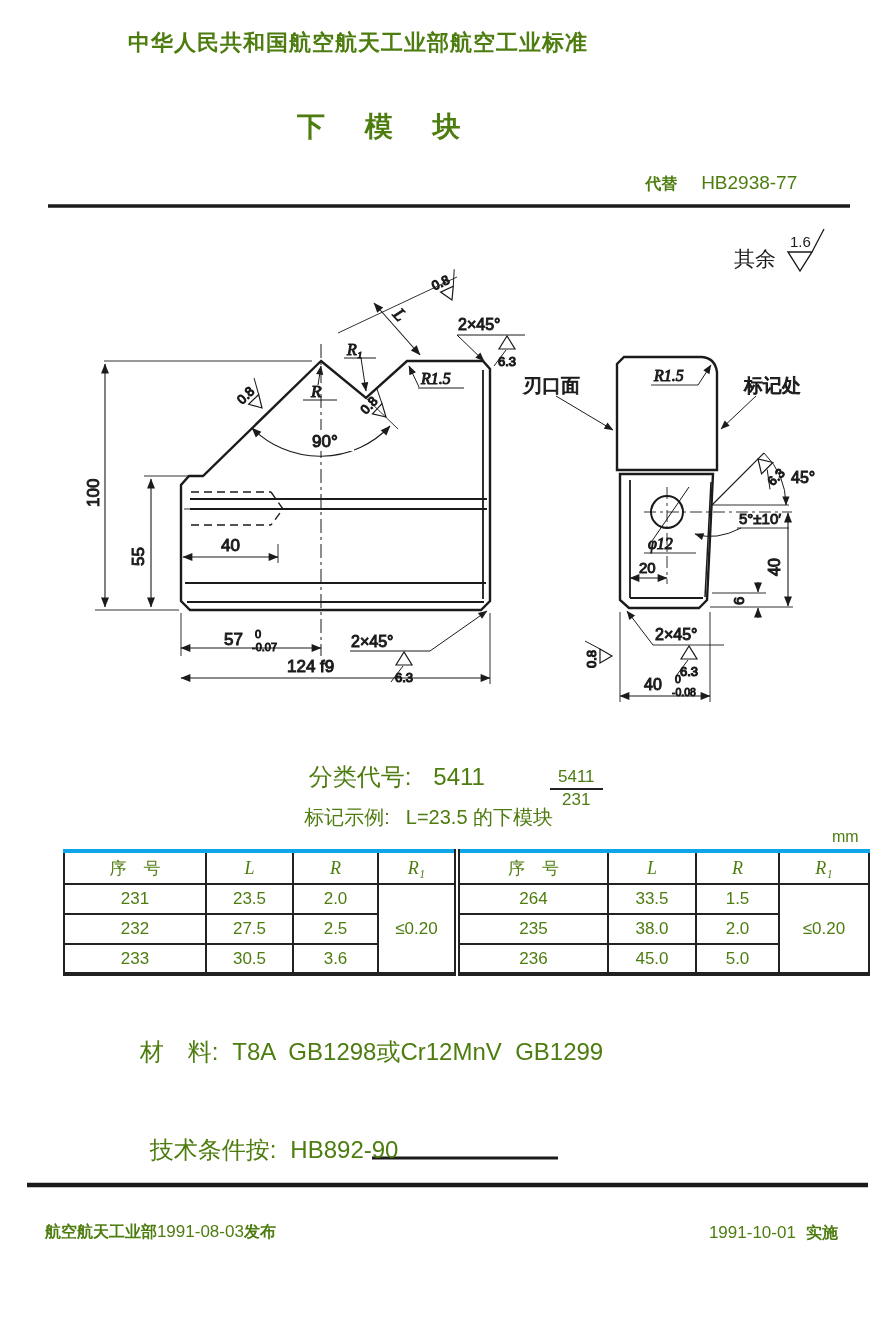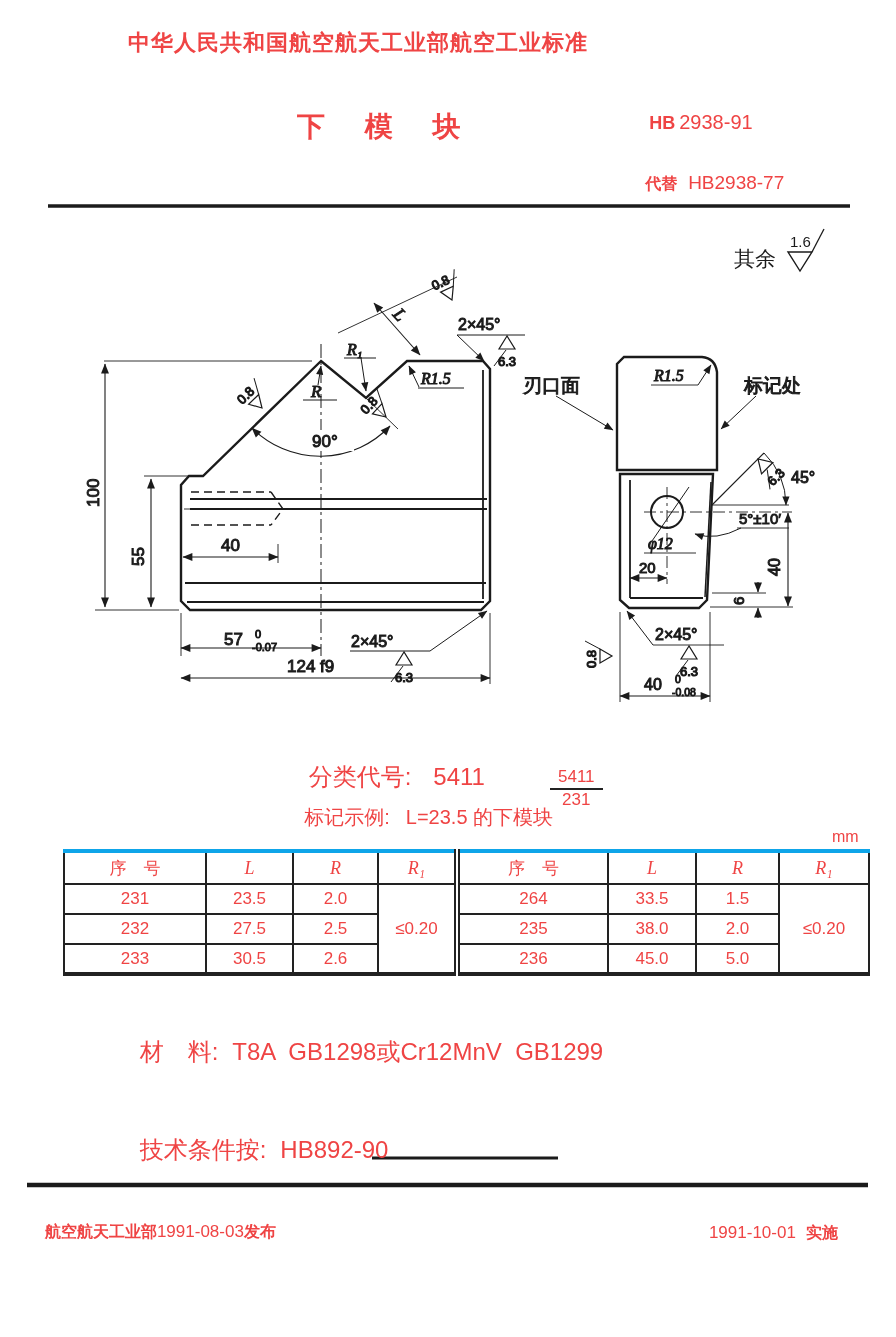--- a/index.html
+++ b/index.html
@@ -1,65 +1,62 @@
 <!DOCTYPE html>
 <html><head>
 <meta charset="utf-8">
 <style>
   html,body{margin:0;padding:0;background:#e8e8e8;}
   .page{position:relative;width:896px;height:1337px;background:#ffffff;overflow:hidden;
-        font-family:"Liberation Sans",sans-serif;color:#ef4444;}
+        font-family:"Liberation Sans",sans-serif;color:#4d7c0f;}
   .abs{position:absolute;white-space:pre;}
   svg text{fill:#1b1b1b;font-family:"Liberation Sans",sans-serif;}
   svg .it{font-family:"Liberation Serif",serif;font-style:italic;}
   
   .hdr-org{left:128px;top:28px;font-size:22px;font-weight:bold;letter-spacing:1px;}
   .doc-title{left:297px;top:108px;font-size:28px;font-weight:bold;letter-spacing:16px;}
   .code{left:627px;top:88px;font-size:20px;}
   .code .pf{font-weight:bold;font-size:18px;margin-right:4px;}
   .replaces{left:624px;top:150px;font-size:19px;}
-  .replaces .pf{font-weight:bold;font-size:16px;margin-right:11px;}
+  .replaces .pf{font-weight:bold;font-size:16px;margin-right:24px;}
   
   .cls{left:282px;top:733px;font-size:24px;}
   .cls .val{margin-left:22px;}
   .mark{left:282px;top:781px;font-size:20px;}
   .mark .val{margin-left:16px;}
   .frac{position:absolute;left:550px;top:768px;text-align:center;font-size:17px;line-height:1.1;}
   .frac .top{display:block;border-bottom:2px solid #222;padding:0 8px 1px;}
   .frac .bot{display:block;padding-top:1px;}
   .unit{left:832px;top:828px;font-size:16px;}
   
   table.params{position:absolute;left:63px;top:849px;width:805px;border-collapse:collapse;
         table-layout:fixed;border-top:4px solid #0ea5e9;border-bottom:4px solid #222;}
   table.params th,table.params td{border:2px solid #222;text-align:center;padding:0;font-size:17px;font-weight:normal;}
   table.params tr.h{height:33px;}
   table.params tr.d{height:30px;}
   table.params .sym{font-family:"Liberation Serif",serif;font-style:italic;font-size:18px;}
   table.params .dv{border-left:6px double #222;}
   
   .note{font-size:24px;}
-  .n1{left:113px;top:1008px;} .n2{left:113px;top:1059px;} .n3{left:113px;top:1106px;}
+  .n1{left:113px;top:1008px;} .n2{left:113px;top:1059px;} .n3{left:123px;top:1106px;}
   .note .val{margin-left:14px;}
   
   .foot-l{left:26px;top:1202px;font-size:17px;}
   .foot-l .b{font-weight:bold;font-size:16px;}
   .foot-l .sp{}
   .foot-r{left:690px;top:1203px;font-size:17px;}
   .foot-r .b{font-weight:bold;font-size:16px;margin-left:10px;}
 </style>
 </head>
 <body>
 
 <div class="page">
 
   <div class="abs hdr-org">中华人民共和国航空航天工业部航空工业标准</div>
   <div class="abs doc-title">下 模 块</div>
-  <div class="abs code">
-    <span class="pf">HB</span><span>2938-91</span>
-  </div>
   <div class="abs replaces">
     <span class="pf">代替</span><span>HB2938-77</span>
   </div>
 
   <svg width="896" height="1337" viewBox="0 0 896 1337" style="position:absolute;left:0;top:0;" stroke-linecap="butt" fill="none">
     <defs>
       <marker id="ae" viewBox="0 0 10 10" refX="9.5" refY="5" markerWidth="11" markerHeight="9" orient="auto-start-reverse">
         <path d="M0,1 L10,5 L0,9 Z" fill="#1b1b1b" stroke="none"></path>
       </marker>
     </defs>
@@ -296,21 +293,21 @@
       <td>232</td>
       <td>27.5</td>
       <td>2.5</td>
       <td class="dv">235</td>
       <td>38.0</td>
       <td>2.0</td>
     </tr>
     <tr class="d">
       <td>233</td>
       <td>30.5</td>
-      <td>2.6</td>
+      <td>3.6</td>
       <td class="dv">236</td>
       <td>45.0</td>
       <td>5.0</td>
     </tr>
   </tbody>
     </table>
 
   <div class="abs note n1">
     <span>材　料:</span><span class="val">T8A  GB1298或Cr12MnV  GB1299</span>
   </div>

